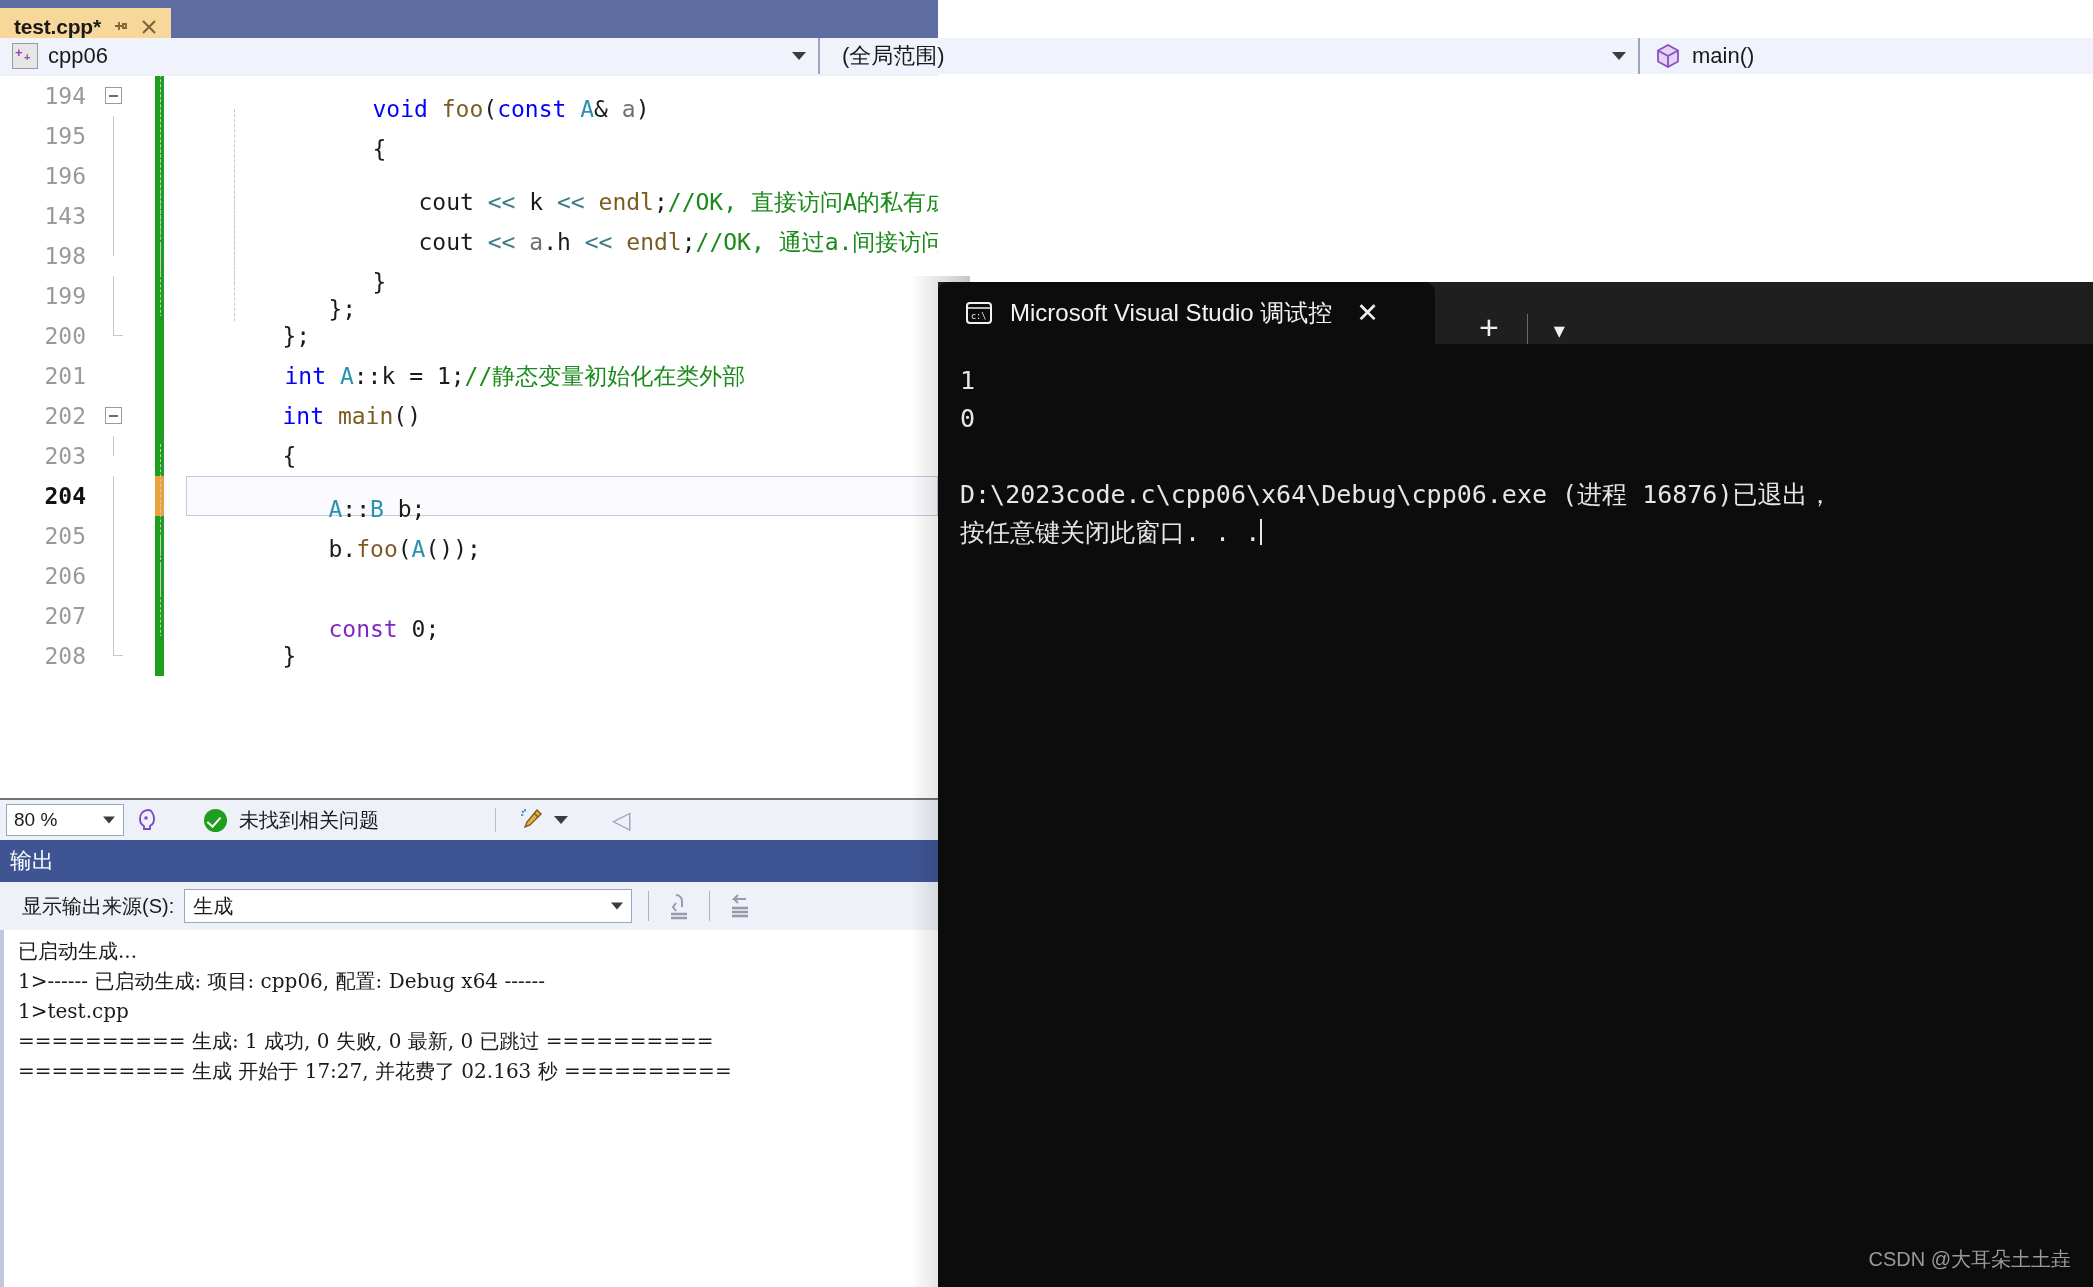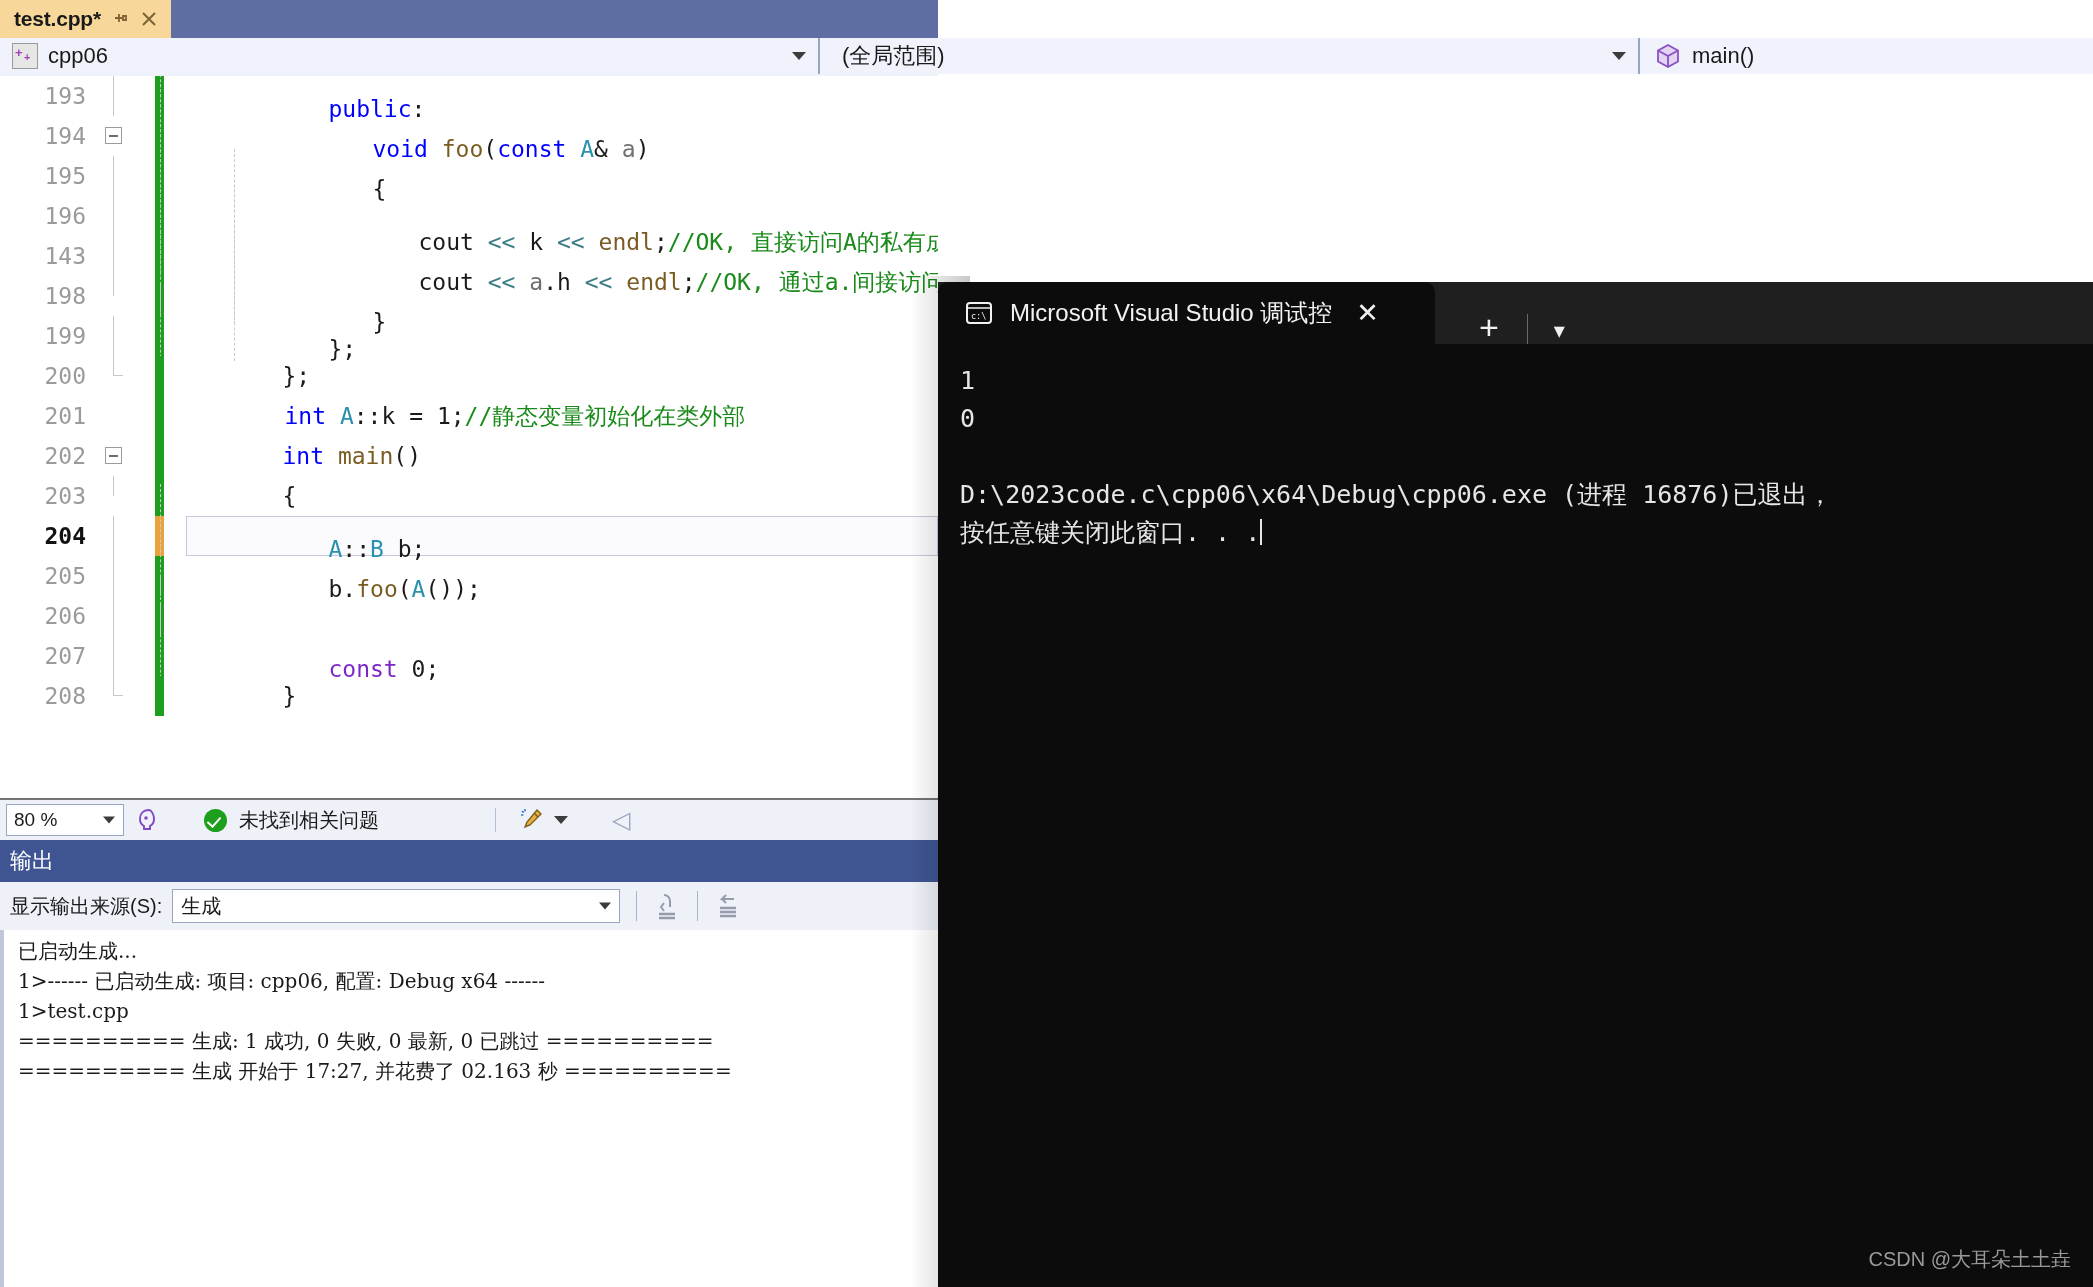--- a/index.html
+++ b/index.html
@@ -18,21 +18,21 @@
     background: #eef1f8;
     overflow: hidden;
   }
 
   
   .tabstrip {
     position: absolute; left: 0; top: 0; width: 938px; height: 38px;
     background: #5e6ea2;
   }
   .tab-active {
-    position: absolute; left: 0; top: 0; height: 38px;
+    position: absolute; left: 0; top: 8px; height: 38px;
     background: #f7d79a;
     display: flex; align-items: center;
     padding: 0 12px 0 14px;
     gap: 10px;
   }
   .tab-title {
     font-size: 21px; font-weight: bold; color: #1a1a1a;
     letter-spacing: -0.2px; white-space: nowrap;
   }
   .tab-pin { width: 18px; height: 18px; position: relative; opacity: .85; }
@@ -198,21 +198,21 @@
     background: #eef1f8;
   }
   .out-header {
     height: 42px; background: #3f5593;
     display: flex; align-items: center;
     padding-left: 10px;
   }
   .out-header span { color: #fff; font-size: 22px; }
   .out-toolbar {
     height: 48px; display: flex; align-items: center;
-    background: #eef1f8; padding-left: 10px;
+    background: #eef1f8; padding-left: 22px;
   }
   .out-label { font-size: 20px; color: #1a1a1a; }
   .out-combo {
     margin-left: 10px; width: 448px; height: 34px;
     background: #fff; border: 1px solid #9aa5c4;
     display: flex; align-items: center; position: relative;
   }
   .out-combo span { font-size: 20px; margin-left: 8px; color:#1a1a1a; }
   .tb-sep { width: 1px; height: 30px; background: #aab3cb; margin-left: 16px; }
   .tb-icon { margin-left: 14px; width: 30px; height: 30px; opacity: .45; }
@@ -300,31 +300,20 @@
         <span class="tab-close">
           <svg width="20" height="20" viewBox="0 0 20 20">
             <path d="M4 4 L16 16 M16 4 L4 16" stroke="#7a6435" stroke-width="2" fill="none"></path>
           </svg>
         </span>
       </div>
     </div>
 
     <div class="editor">
 
-      <div class="code-row">
-        <span class="lineno">193</span>
-        <span class="margin-track margin-saved"></span>
-        <span class="fold-col">
-          <span class="fold-line"></span>
-        </span>
-        <span class="code-text">
-          <span class="indent-guide" style="left:30px"></span>
-          <span style="padding-left:60px"><span class="k">public</span><span class="pl">:</span></span>
-        </span>
-      </div>
 
       <div class="code-row">
         <span class="lineno">194</span>
         <span class="margin-track margin-saved"></span>
         <span class="fold-col">
           <span class="fold-box"></span>
         </span>
         <span class="code-text">
           <span class="indent-guide" style="left:30px"></span>
           <span style="padding-left:104px"><span class="k">void</span> <span class="f">foo</span><span class="pl">(</span><span class="k">const</span> <span class="t">A</span><span class="pl">&amp; </span><span class="n">a</span><span class="pl">)</span></span>

